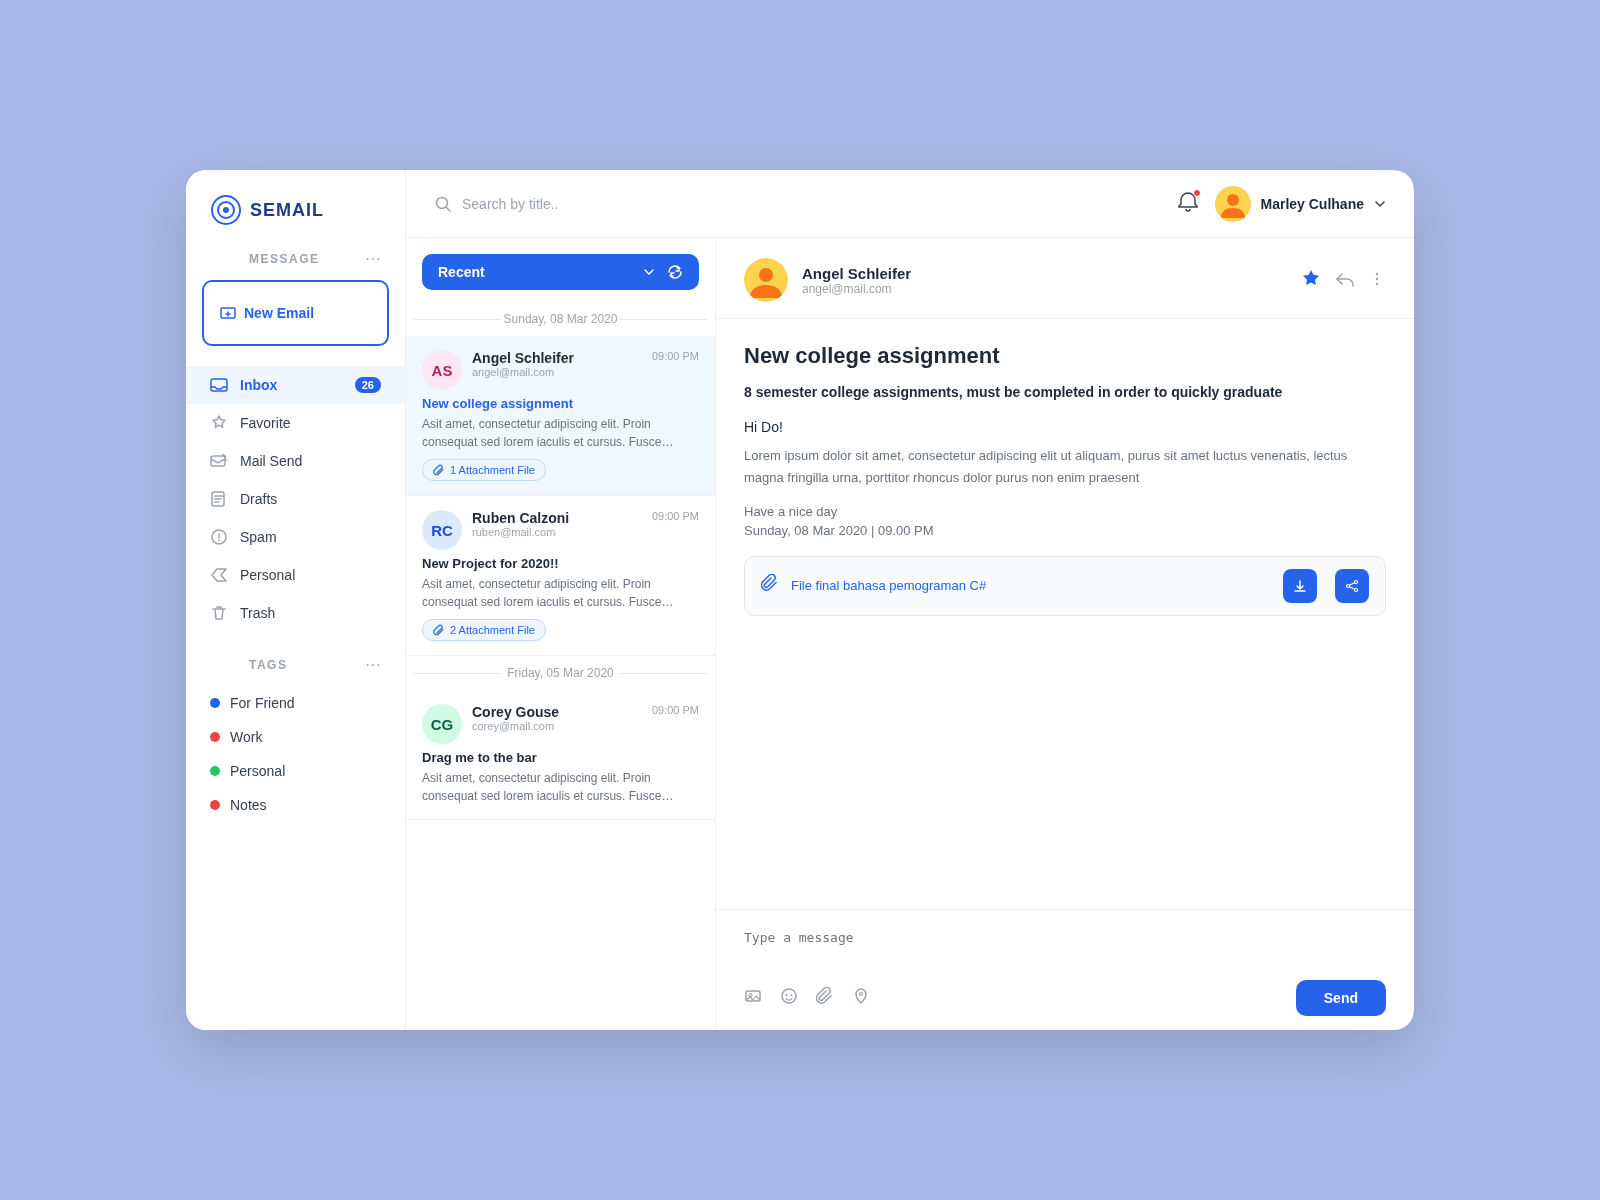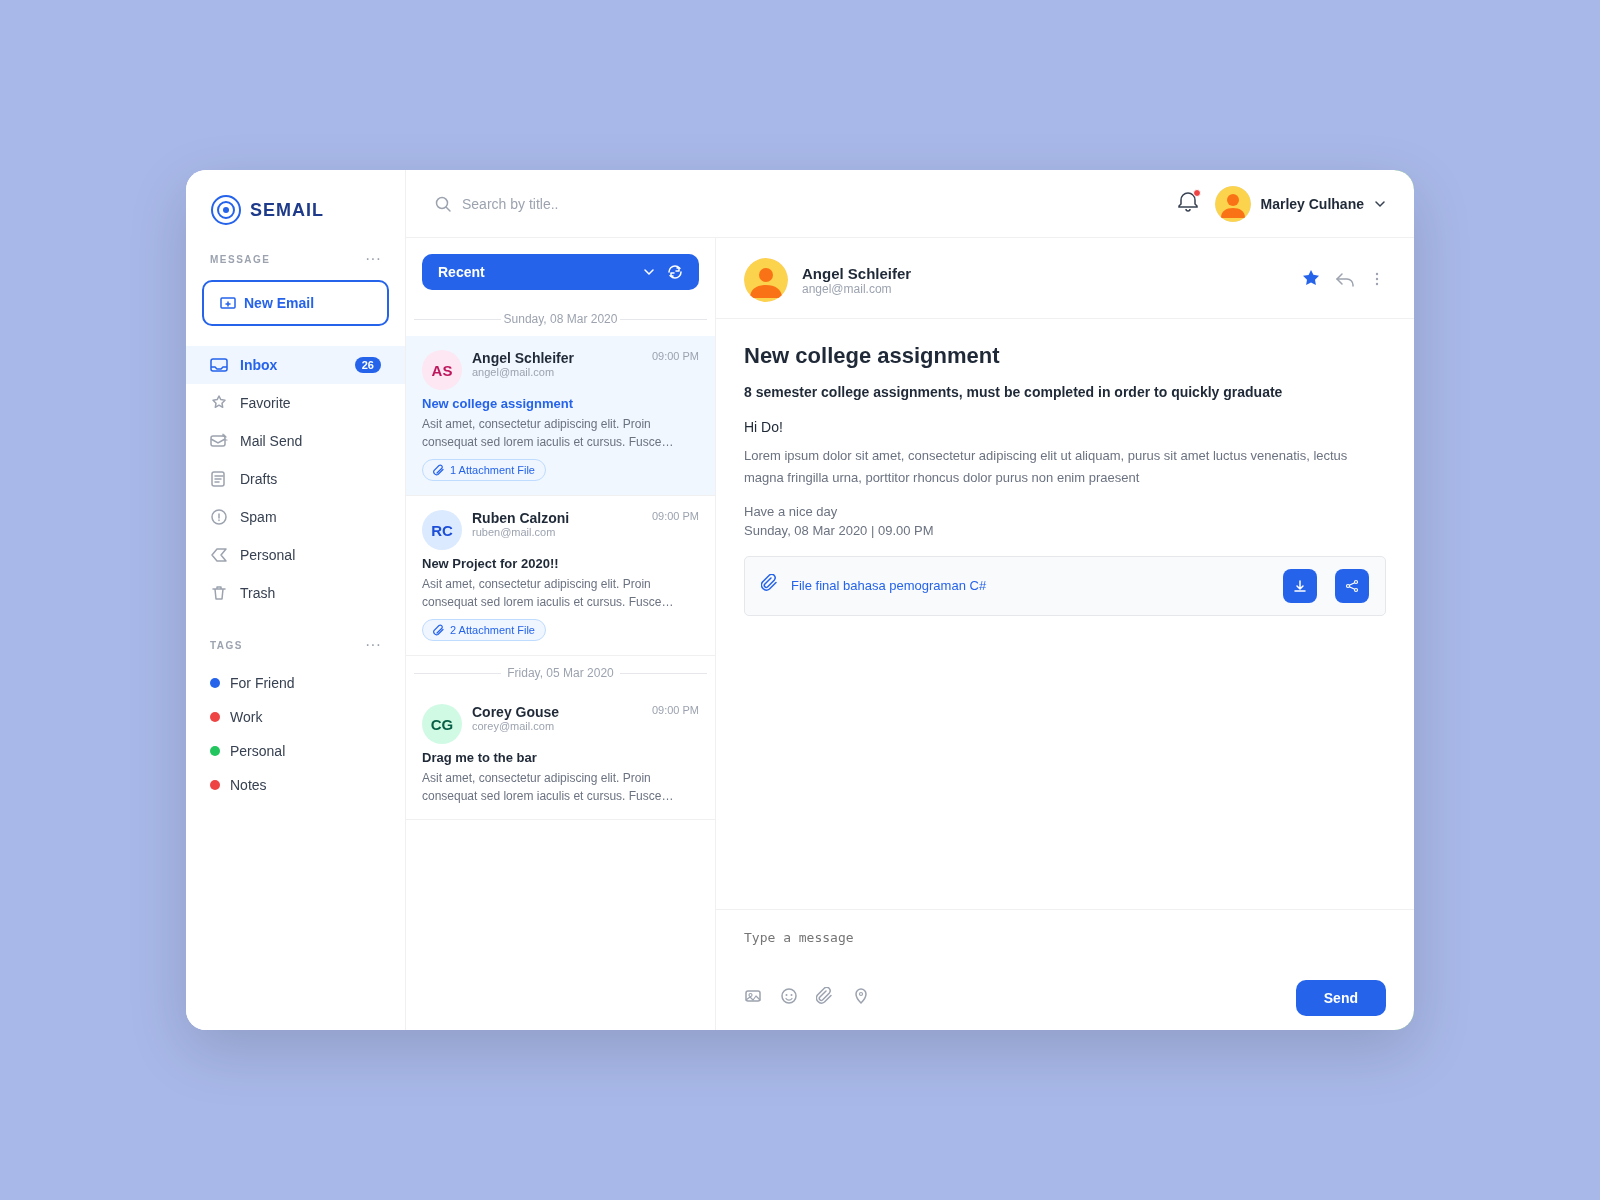--- a/index.html
+++ b/index.html
@@ -47,42 +47,43 @@
       color: #1e3a8a;
       letter-spacing: 1px;
     }
     .section-header {
       display: flex;
       align-items: center;
       justify-content: space-between;
       padding: 0 24px 12px;
     }
     .section-label {
-      font-size: 10px;
+      font-size: 12px;
       font-weight: 700;
       color: #9ca3af;
       letter-spacing: 1.5px;
       text-transform: uppercase;
+      margin-left: 39px;
     }
     .more-btn {
       color: #9ca3af;
       font-size: 16px;
       cursor: pointer;
       background: none;
       border: none;
     }
     .new-email-btn {
       margin: 0 16px 20px;
       border: 2px solid #2563eb;
       border-radius: 10px;
       background: #fff;
       color: #2563eb;
       font-size: 14px;
       font-weight: 600;
-      padding: 13px 16px;
+      padding: 23px 16px;
       cursor: pointer;
       display: flex;
       align-items: center;
       gap: 8px;
     }
     .nav-item {
       display: flex;
       align-items: center;
       gap: 12px;
       padding: 10px 24px;
@@ -430,21 +431,21 @@
       margin-bottom: 4px;
     }
     .email-datetime {
       font-size: 13px;
       color: #6b7280;
       margin-bottom: 18px;
     }
     .attachment-card {
       background: #f8fafc;
       border: 1px solid #e5e7eb;
-      border-radius: 5px;
+      border-radius: 10px;
       padding: 12px 16px;
       display: flex;
       align-items: center;
       gap: 12px;
     }
     .attach-icon { color: #2563eb; font-size: 18px; }
     .attach-name {
       flex: 1;
       font-size: 13px;
       color: #2563eb;

